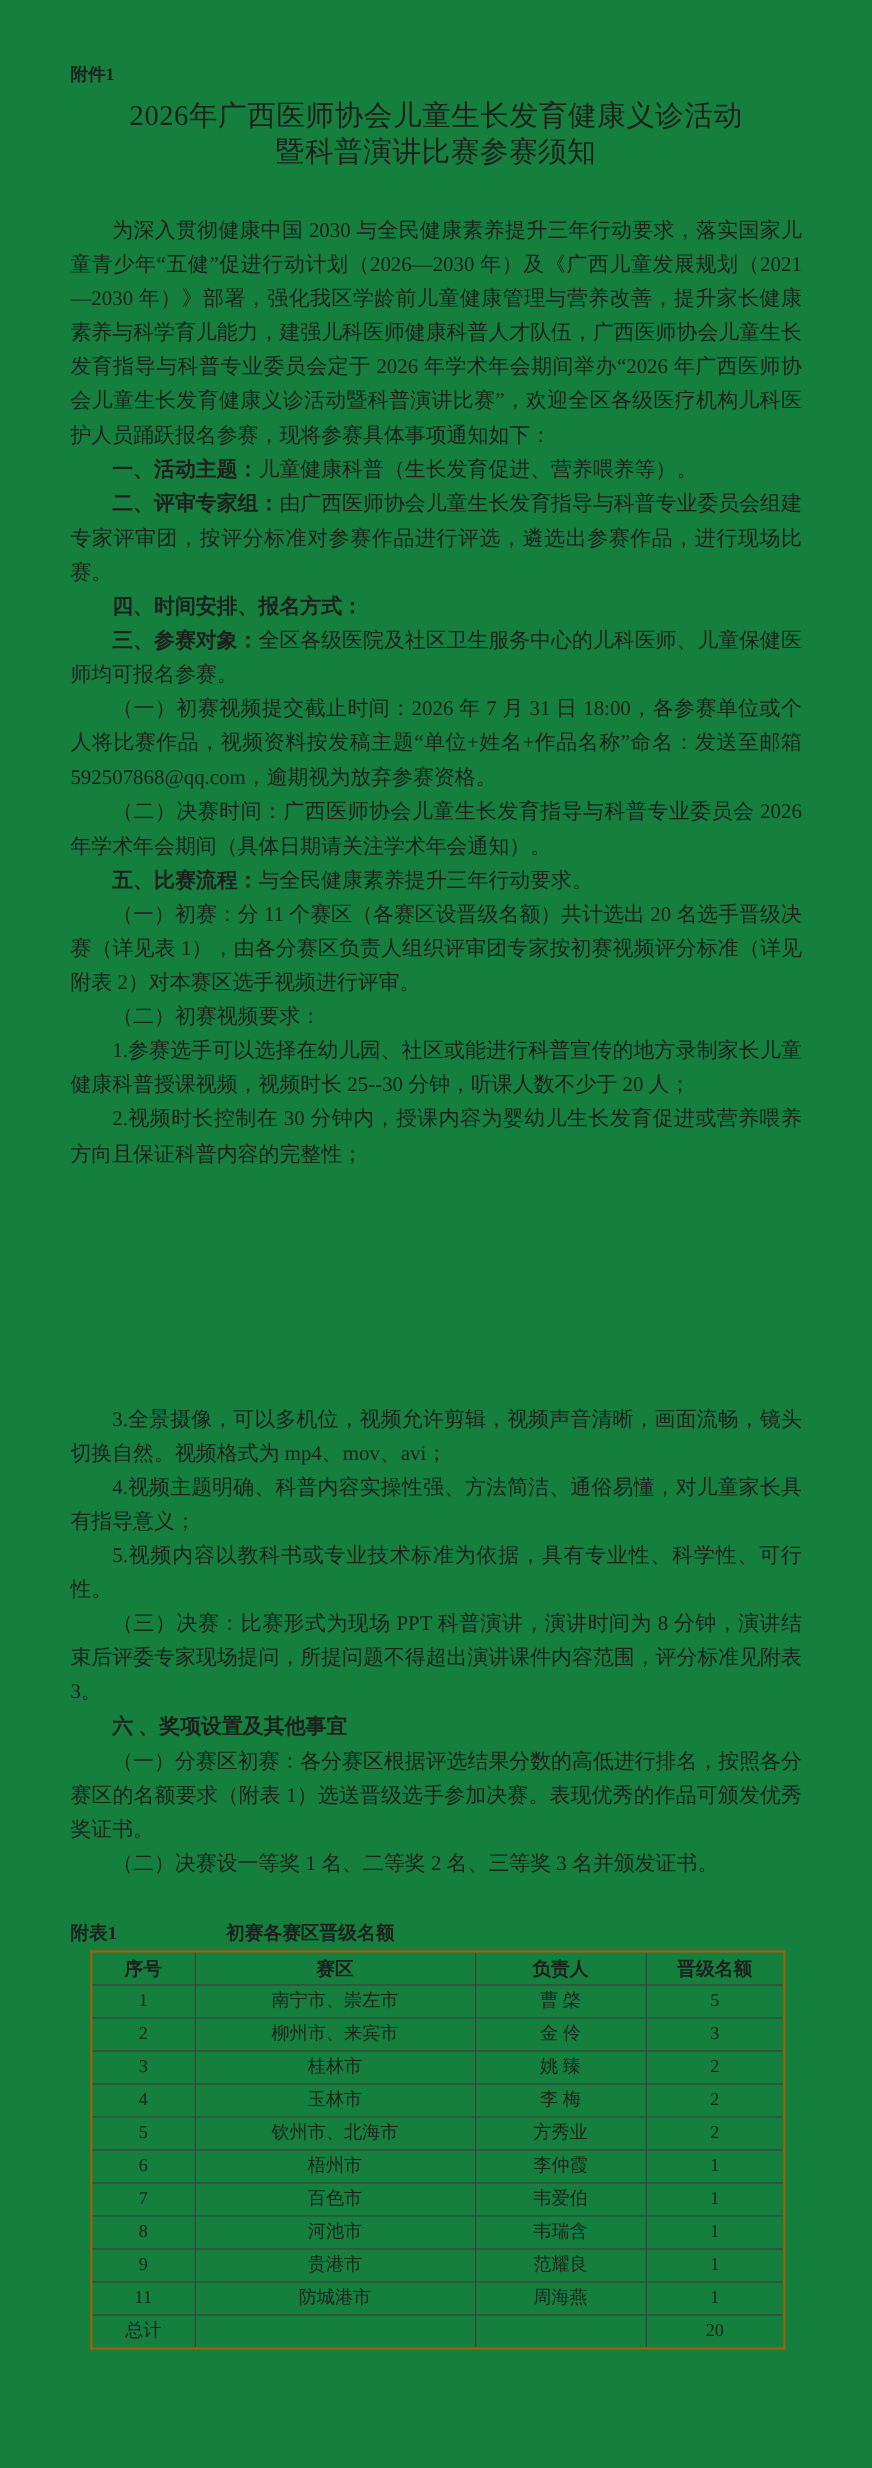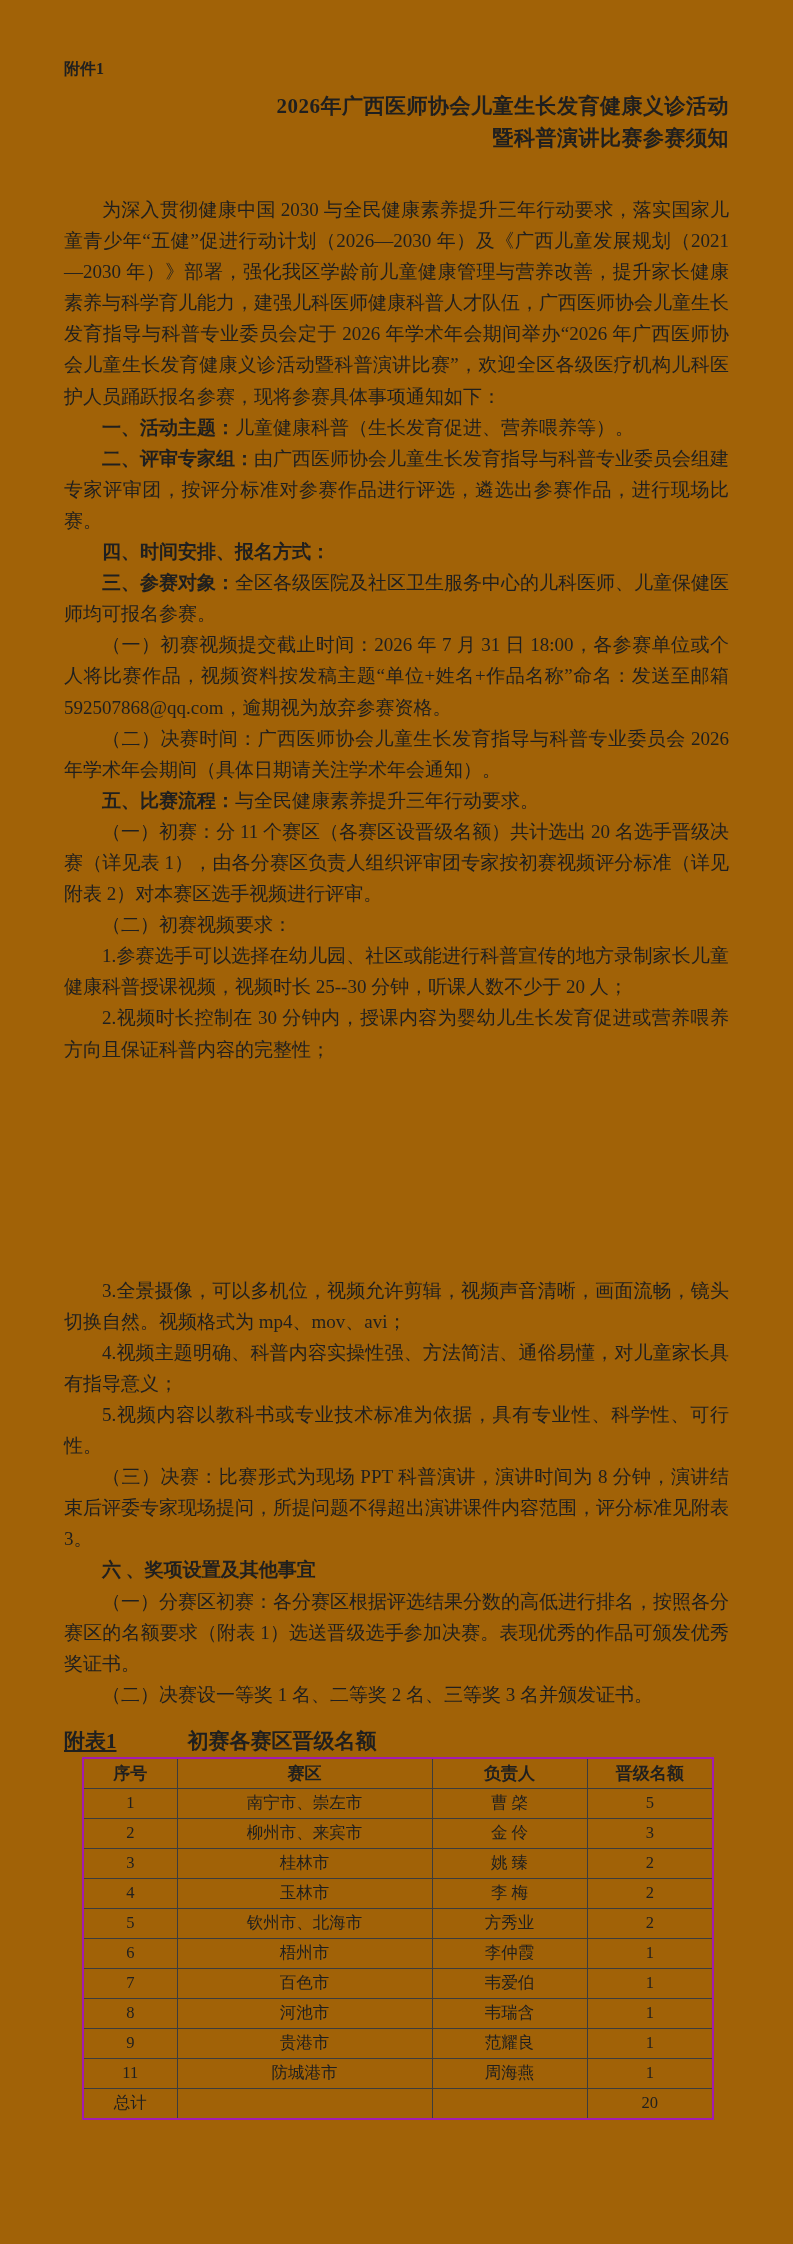--- a/index.html
+++ b/index.html
@@ -1,53 +1,52 @@
 <!DOCTYPE html>
 <html><head>
 <meta charset="utf-8">
 <style>
   html,body { margin:0; padding:0; background:#ffffff; }
   .page {
     position:relative;
     width:793px; height:2244px;
-    background:#a16207;
+    background:#15803d;
     font-family:"Liberation Serif","DejaVu Serif",serif;
     color:#1f1f1f;
     overflow:hidden;
   }
   .content { padding:58px 64px 0 64px; }
 
   .attachment-label {
     font-size:16px; font-weight:bold; line-height:22px;
   }
   .doc-title {
     margin-top:10px;
-    text-align:right;
-    font-size:21px; font-weight:bold;
+    text-align:center;
+    font-size:26px; font-weight:normal;
     line-height:32px;
     letter-spacing:0.5px;
   }
 
   .body-text {
     margin-top:40px;
     font-size:19px;
     line-height:31.1px;
     text-align:justify;
   }
   p.para { margin:0; text-indent:2em; }
   p.para .plabel { font-weight:bold; }
   .big-gap { height:210px; }
 
   .table-caption {
     position:relative;
-    margin-top:16px;
+    margin-top:32px;
     height:31px;
-    font-size:21px;
+    font-size:17px;
     line-height:31px;
-    text-decoration:underline;
   }
   .caption-label { font-weight:bold; }
   .caption-title {
     position:absolute;
     left:218px; top:0;
     transform:translateX(-50%);
     font-weight:bold;
     white-space:nowrap;
     text-align:center;
   }
@@ -59,21 +58,21 @@
     table-layout:fixed;
     font-size:16.5px;
   }
   table.quota th, table.quota td {
     border:1.5px solid #3c3c3c;
     height:29px;
     text-align:center;
     vertical-align:middle;
     padding:0 2px;
   }
-  table.quota { border:2px solid #a21caf; }
+  table.quota { border:2px solid #a16207; }
   table.quota th { font-weight:bold; font-size:17px; }
   col.c-no  { width:94px; }
   col.c-zone{ width:255px; }
   col.c-head{ width:155px; }
   col.c-quo { width:126px; }
 </style>
 </head>
 <body>
 
 <div class="page">

